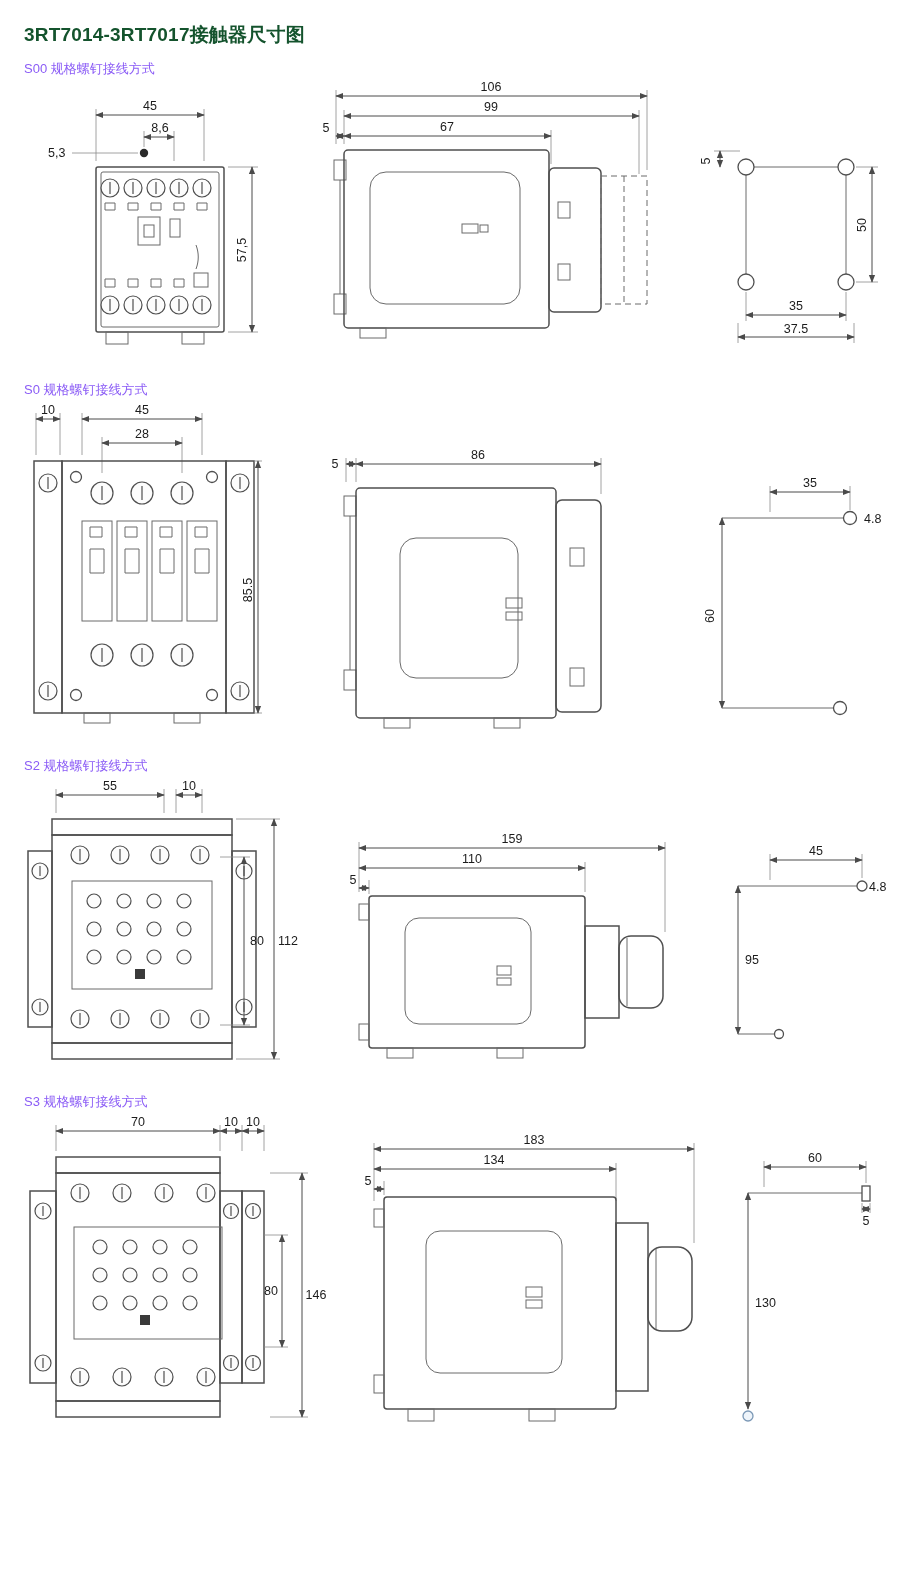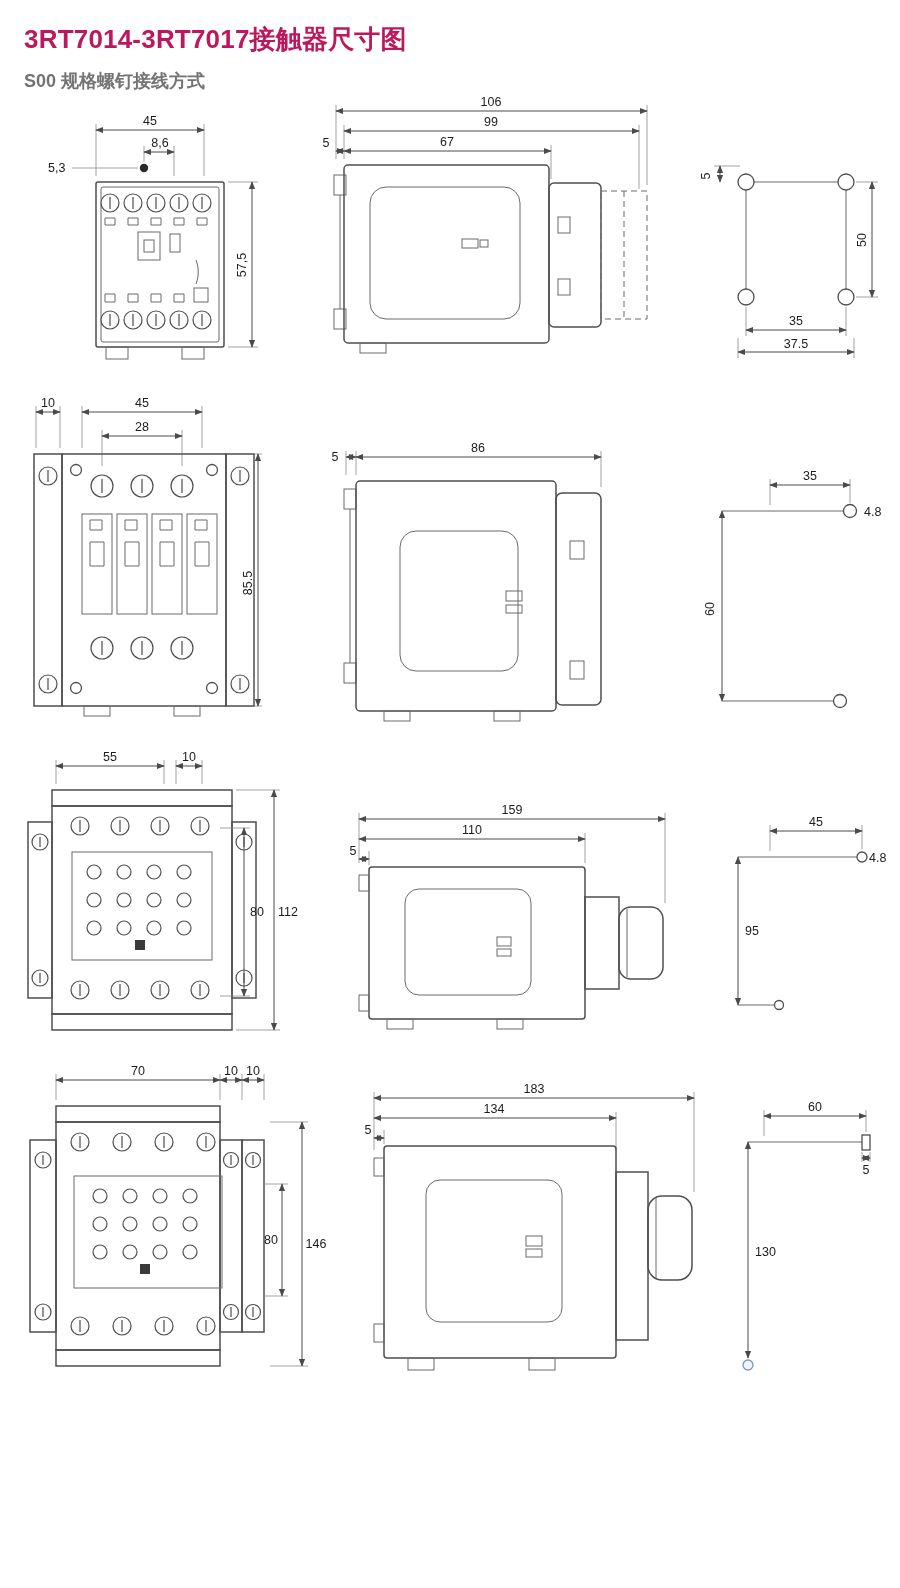--- a/index.html
+++ b/index.html
@@ -1,21 +1,21 @@
 <!DOCTYPE html>
 <html><head>
 <meta charset="utf-8">
 <style>
   * { box-sizing: border-box; }
   html, body { margin: 0; padding: 0; }
   body { width: 900px; background: #ffffff; font-family: "Liberation Sans", sans-serif; color: #1a1a1a; }
   .page { padding: 22px 24px 30px; }
   .sec { margin-bottom: 14px; }
-  .t { font-size: 26px; font-weight: 700; margin: 0 0 12px; color: #be185d; letter-spacing: .2px; }
-  .st { font-size: 18px; font-weight: 700; color: #737373; margin: 0 0 4px; }
+  .t { font-size: 19px; font-weight: 700; margin: 0 0 12px; color: #14532d; letter-spacing: .2px; }
+  .st { font-size: 13px; font-weight: 400; color: #8b5cf6; margin: 0 0 4px; }
   .row { display: flex; align-items: flex-start; }
   svg { display: block; overflow: visible; }
   .ext { stroke: #8a8a8a; stroke-width: .8; }
   .dim { stroke: #4a4a4a; stroke-width: 1; marker-start: url(#arr); marker-end: url(#arr); }
   .ol  { fill: none; stroke: #4f4f4f; stroke-width: 1.5; }
   .ol2 { fill: none; stroke: #6a6a6a; stroke-width: 1; }
   .dash { stroke-dasharray: 6 4; }
   .scr circle { fill: #fcfcfc; stroke: #4f4f4f; stroke-width: 1.2; }
   .slot { stroke: #4f4f4f; stroke-width: 1.2; fill: none; }
   .hole  { fill: #fff; stroke: #4f4f4f; stroke-width: 1.3; }
@@ -166,20 +166,21 @@
           <line class="ext" x1="54" y1="216" x2="54" y2="236"></line>
             <line class="ext" x1="170" y1="216" x2="170" y2="236"></line>
           <line class="dim" x1="54" y1="230" x2="170" y2="230"></line>
           <text class="dt" x="112" y="226" text-anchor="middle">37.5</text>
         </g>
       </svg>
     </div>
   </section>
 
   <section class="sec">
+    <div class="st">S0 规格螺钉接线方式</div>
     <div class="row">
 
       <svg width="240" height="340" viewBox="0 0 240 340">
         <g>
           <line class="ext" x1="12" y1="52" x2="12" y2="10"></line>
             <line class="ext" x1="36" y1="52" x2="36" y2="10"></line>
           <line class="dim" x1="12" y1="16" x2="36" y2="16"></line>
           <text class="dt" x="24" y="11" text-anchor="middle">10</text>
         </g>
         <g>
@@ -282,20 +283,21 @@
           <line class="dim" x1="28" y1="40" x2="28" y2="230"></line>
           <text class="dt" transform="rotate(-90 20 138)" x="20" y="138" text-anchor="middle">60</text>
           <line class="ol2" x1="28" y1="230" x2="139" y2="230"></line>
           <circle class="hole" cx="146" cy="230" r="6.5"></circle>
         </g>
       </svg>
     </div>
   </section>
 
   <section class="sec">
+    <div class="st">S2 规格螺钉接线方式</div>
     <div class="row">
 
       <svg width="278" height="300" viewBox="0 0 278 300">
         <g>
           <line class="ext" x1="32" y1="34" x2="32" y2="10"></line>
             <line class="ext" x1="140" y1="34" x2="140" y2="10"></line>
           <line class="dim" x1="32" y1="16" x2="140" y2="16"></line>
           <text class="dt" x="86" y="11" text-anchor="middle">55</text>
         </g>
         <g>
@@ -408,20 +410,21 @@
           <line class="dim" x1="26" y1="52" x2="26" y2="200"></line>
           <text class="dt" x="33" y="130">95</text>
           <line class="ol2" x1="26" y1="200" x2="62" y2="200"></line>
           <circle class="hole" cx="67" cy="200" r="4.5"></circle>
         </g>
       </svg>
     </div>
   </section>
 
   <section class="sec">
+    <div class="st">S3 规格螺钉接线方式</div>
     <div class="row">
 
       <svg width="305" height="340" viewBox="0 0 305 340">
         <g>
           <line class="ext" x1="32" y1="36" x2="32" y2="10"></line>
             <line class="ext" x1="196" y1="36" x2="196" y2="10"></line>
           <line class="dim" x1="32" y1="16" x2="196" y2="16"></line>
           <text class="dt" x="114" y="11" text-anchor="middle">70</text>
         </g>
         <g>

